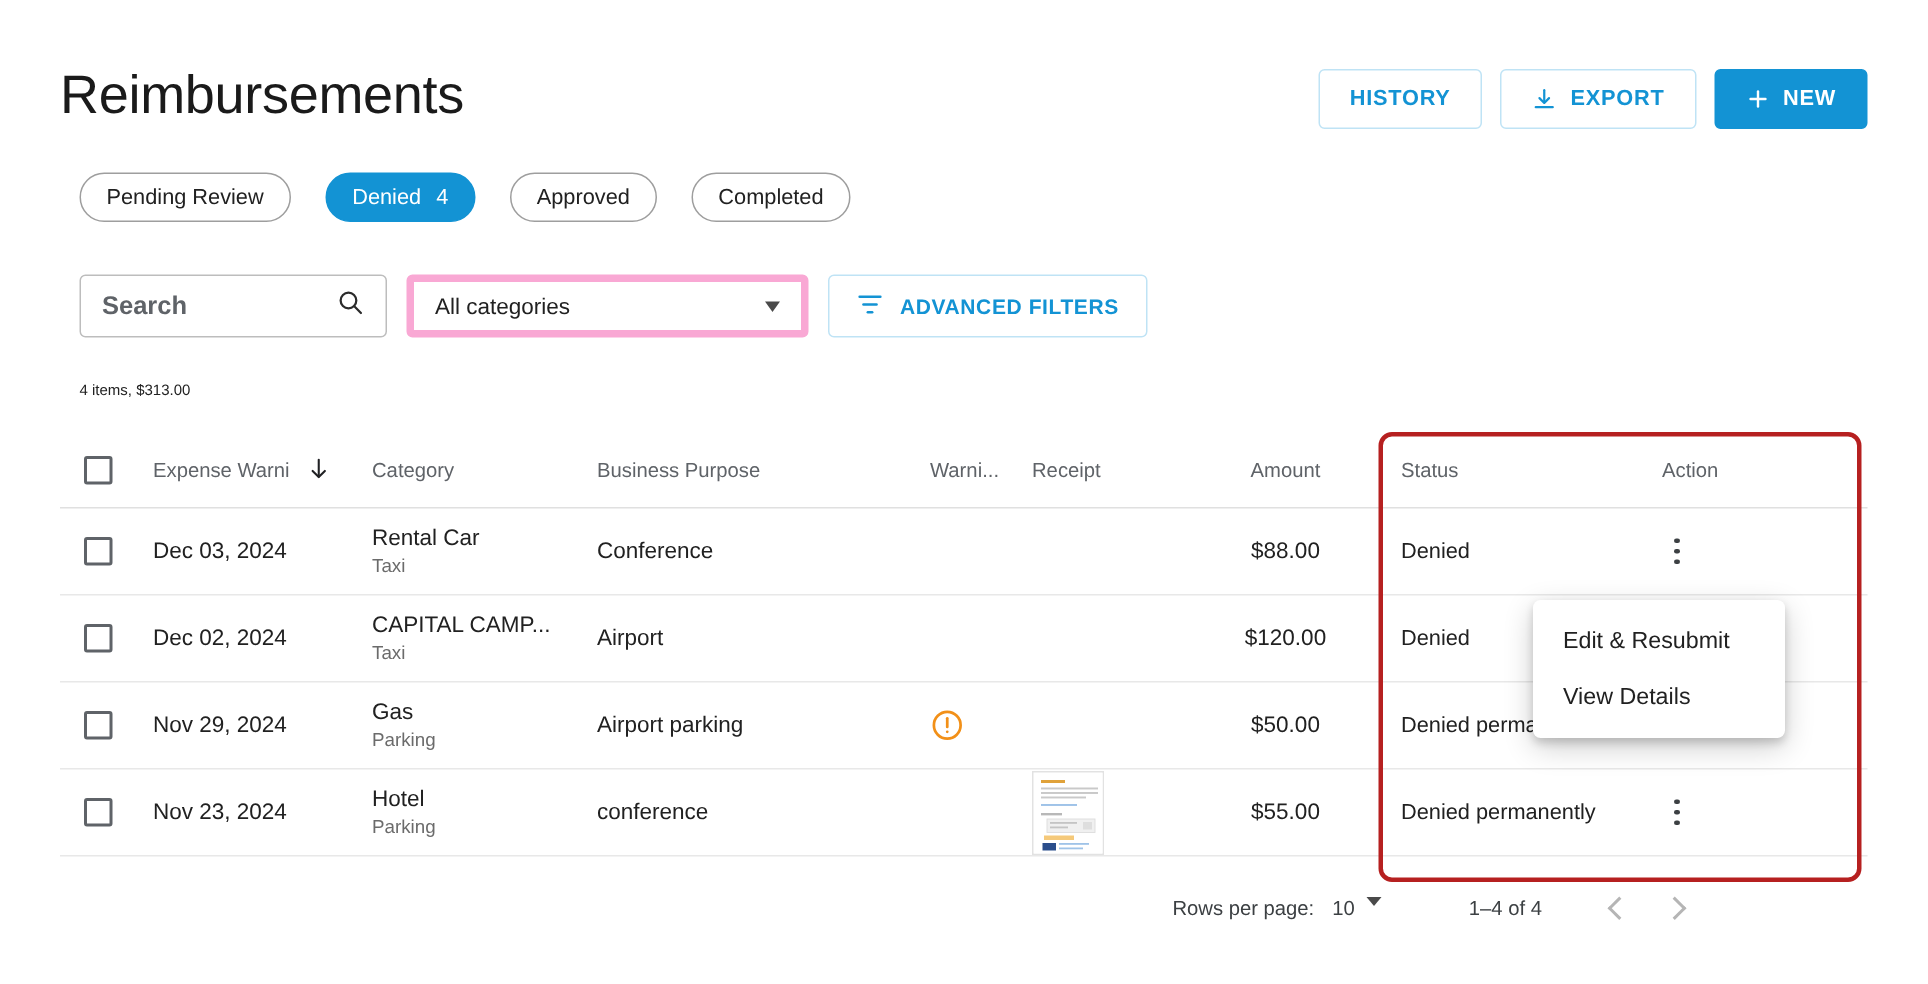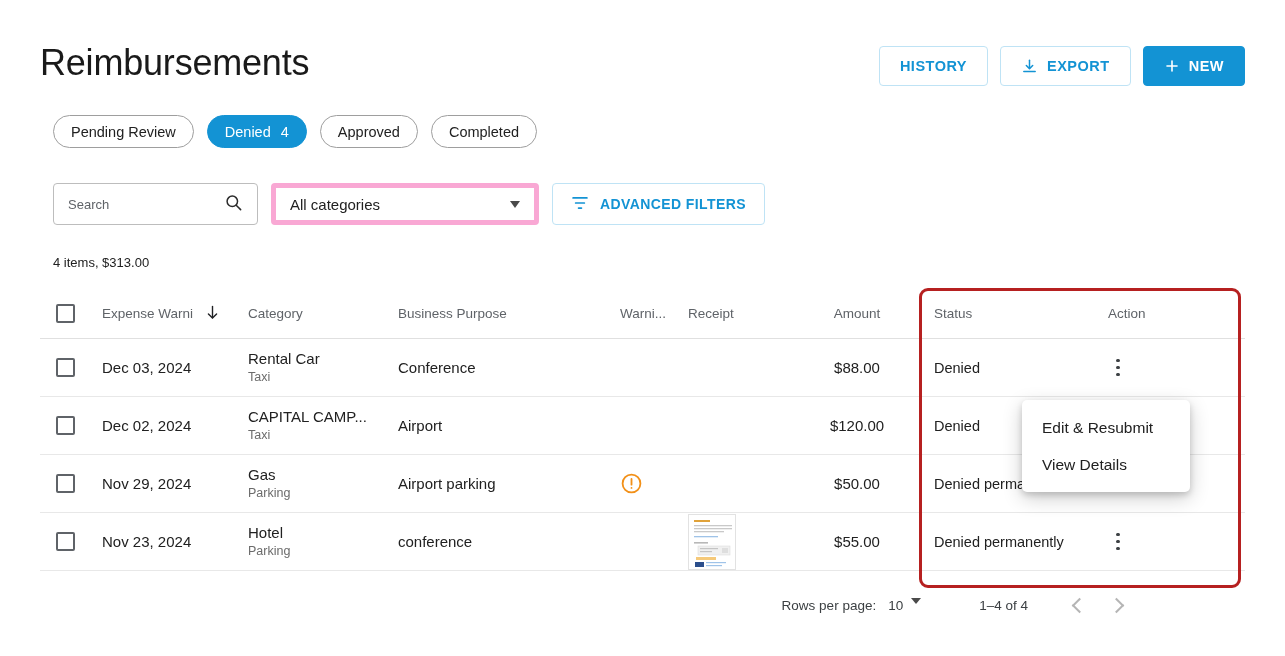--- a/index.html
+++ b/index.html
@@ -31,43 +31,43 @@
     cursor:pointer; white-space:nowrap;
   }
   .btn-outline { background:#fff; border:1px solid #bfe3f5; color:#1393d4; }
   .btn-filled  { background:#1393d4; border:1px solid #1393d4; color:#ffffff; }
   .icon-dl { width:17px; height:17px; display:block; }
   .icon-plus { width:16px; height:16px; display:block; }
 
   
   .chips {
     position:absolute; left:53px; top:115px;
-    display:flex; align-items:flex-start; gap:13px;
+    display:flex; align-items:flex-start; gap:23px;
   }
   .chip {
     height:33px; border-radius:17px; border:1px solid #9e9e9e;
     background:#fff; color:#212121; display:inline-flex; align-items:center;
     padding:0 17px; font-size:14.5px; cursor:pointer; white-space:nowrap;
   }
   .chip.active { background:#1393d4; border-color:#1393d4; color:#fff; }
   .chip .cnt { margin-left:10px; font-size:14.5px; }
 
   
   .filterbar {
     position:absolute; left:53px; top:183px;
     display:flex; align-items:center; gap:13px;
   }
   .search-box {
     width:205px; height:42px; border:1px solid #bdbdbd; border-radius:4px;
     background:#fff; display:flex; align-items:center; padding:0 14px;
     justify-content:space-between;
   }
   .search-box input {
-    border:none; outline:none; font-size:13px; font-family:inherit;
-    color:#212121; width:140px; background:transparent; padding:0;
+    border:none; outline:none; font-size:17px; font-family:inherit;
+    color:#212121; width:140px; background:transparent; padding:0;font-weight:bold;
   }
   .search-box input::placeholder { color:#5f6368; opacity:1; }
   .select-box {
     width:268px; height:42px; border:5px solid #f9a8d4; border-radius:4px;
     background:#fff; display:flex; align-items:center; padding:0 14px;
     justify-content:space-between; cursor:pointer;
   }
   .select-box .val { font-size:15px; color:#212121; }
   .caret {
     width:0; height:0; border-left:5.5px solid transparent;
@@ -75,21 +75,21 @@
   }
   .adv-btn {
     height:42px; border:1px solid #bfe3f5; border-radius:4px; background:#fff;
     color:#1393d4; display:inline-flex; align-items:center; gap:11px;
     padding:0 18px; font-size:14px; font-weight:700; letter-spacing:0.4px;
     cursor:pointer; white-space:nowrap;
   }
 
   
   .summary {
-    position:absolute; left:53px; top:255px; font-size:13px; color:#212121;
+    position:absolute; left:53px; top:255px; font-size:10px; color:#212121;
   }
 
   
   .table { position:absolute; left:40px; top:289px; width:1205px; }
   .trow {
     display:flex; align-items:center; width:100%;
     border-bottom:1px solid #e8e8e8;
   }
   .thead .trow { height:50px; border-bottom:1px solid #e0e0e0; }
   .tbody .trow { height:58px; }

